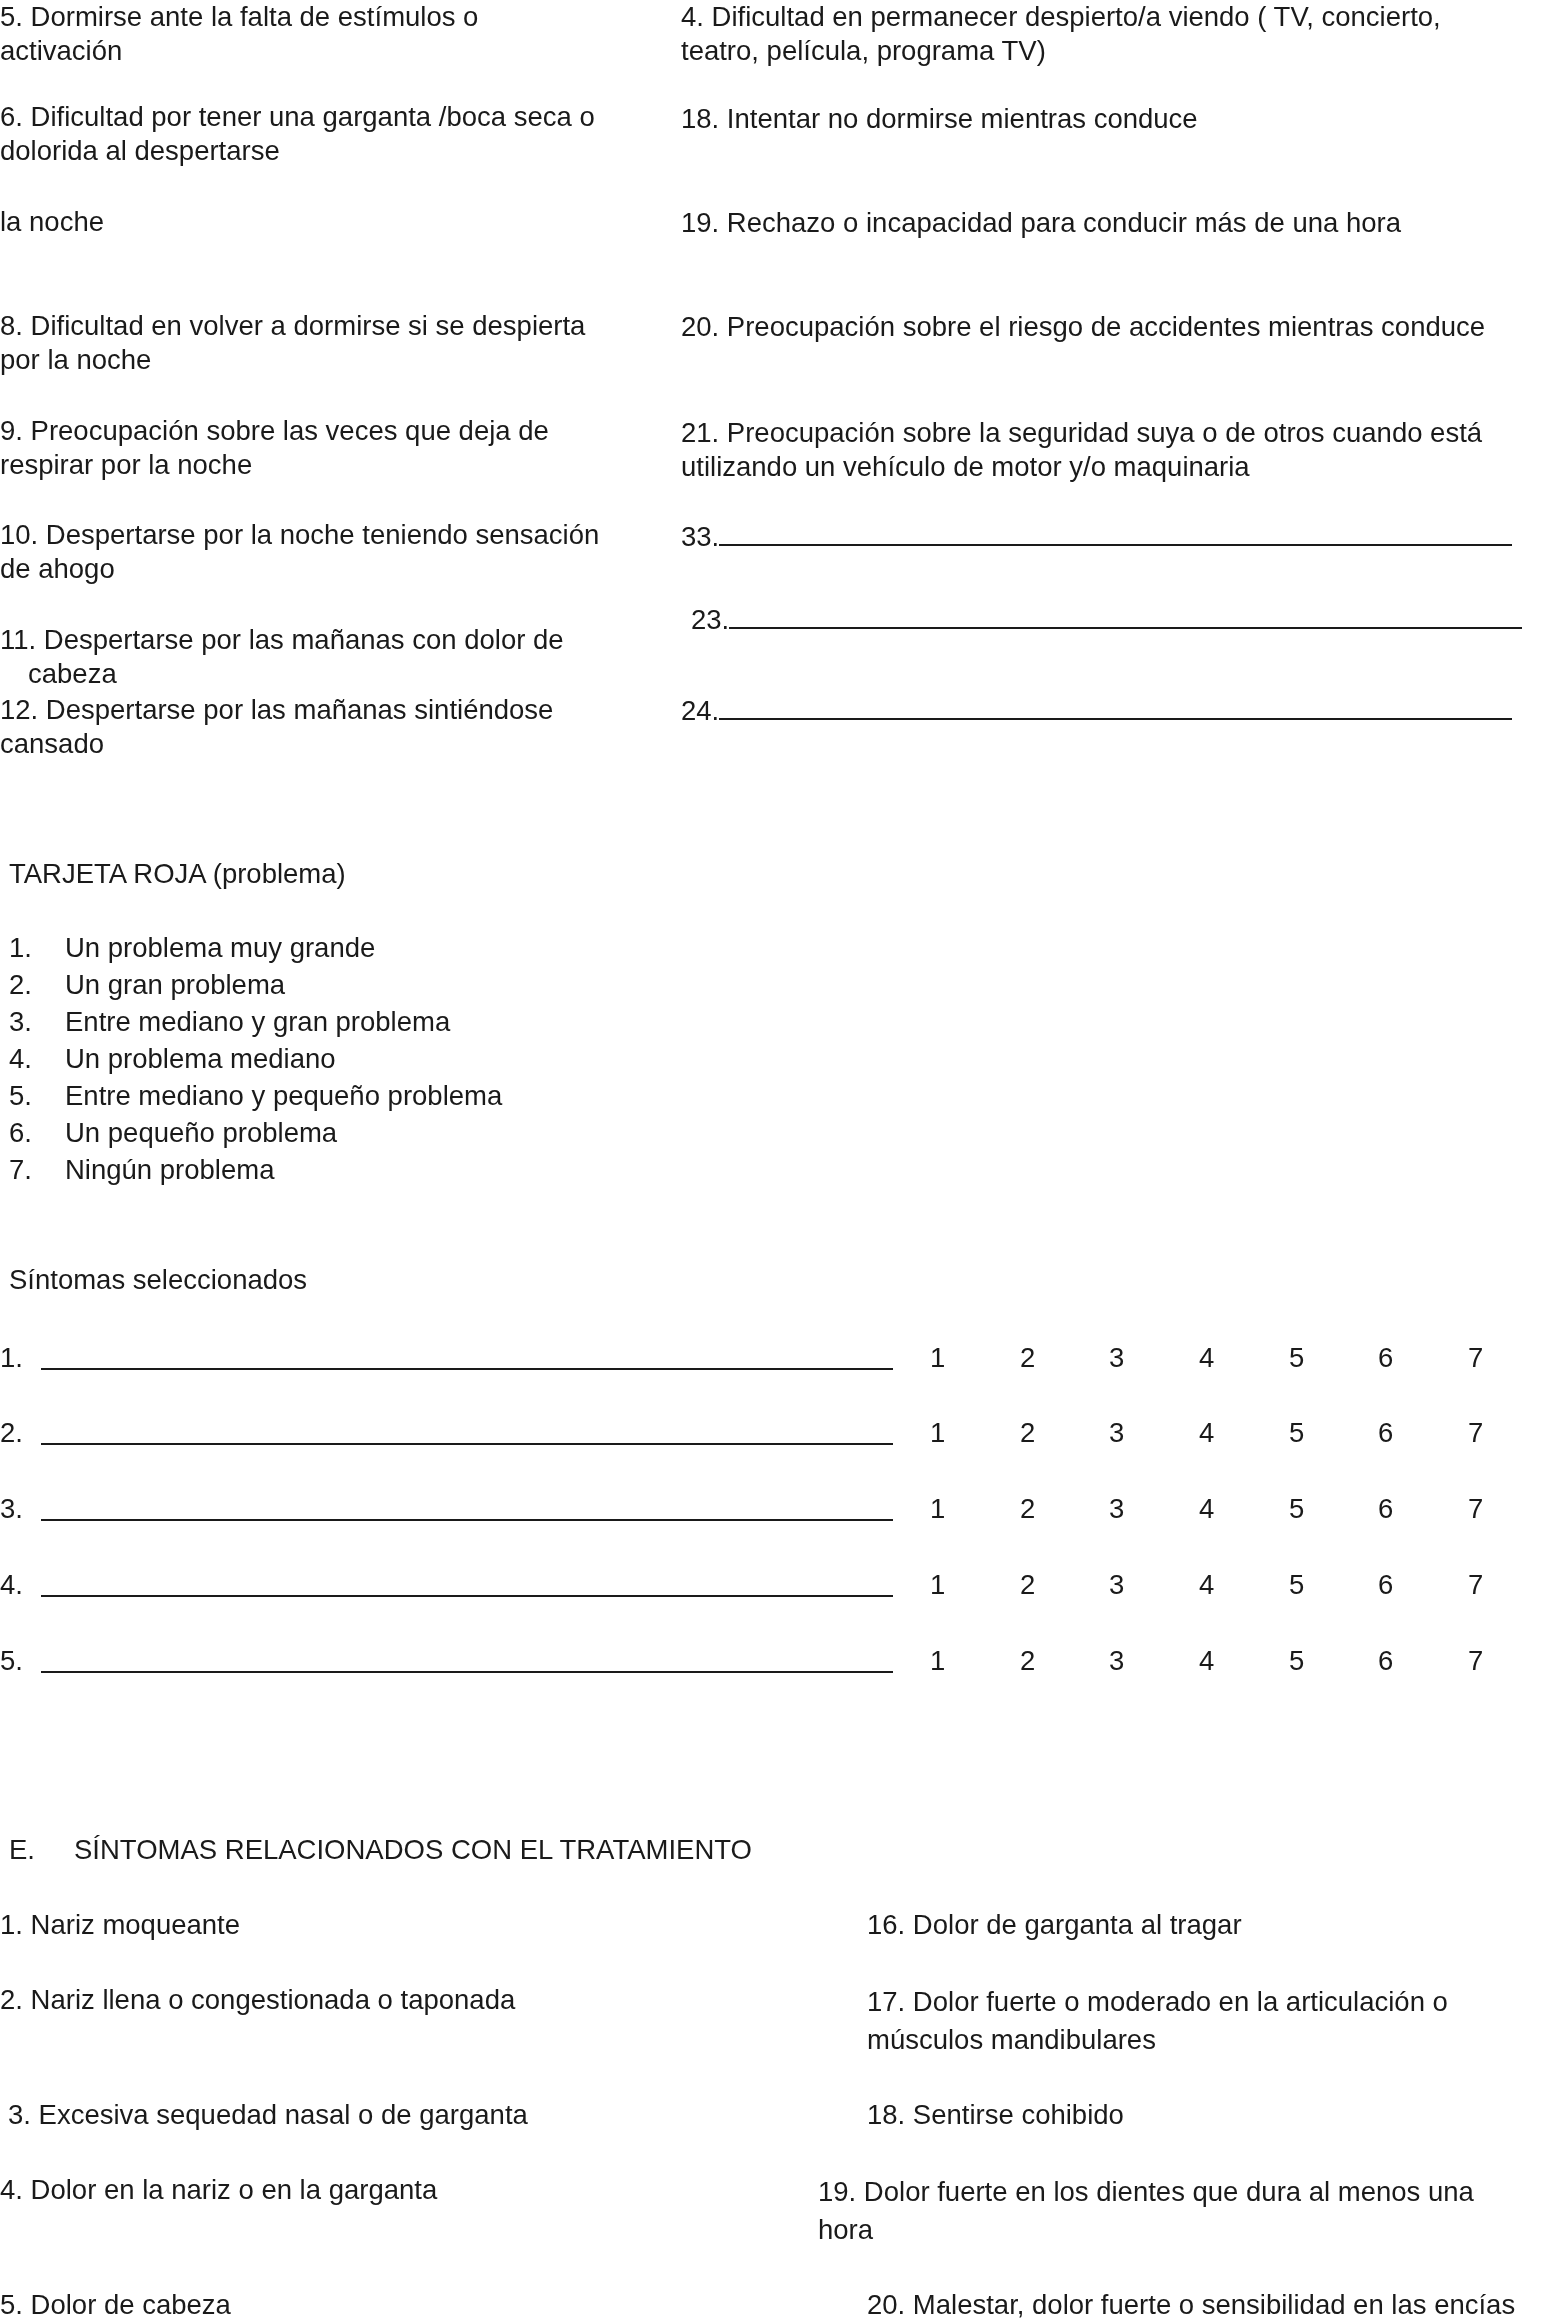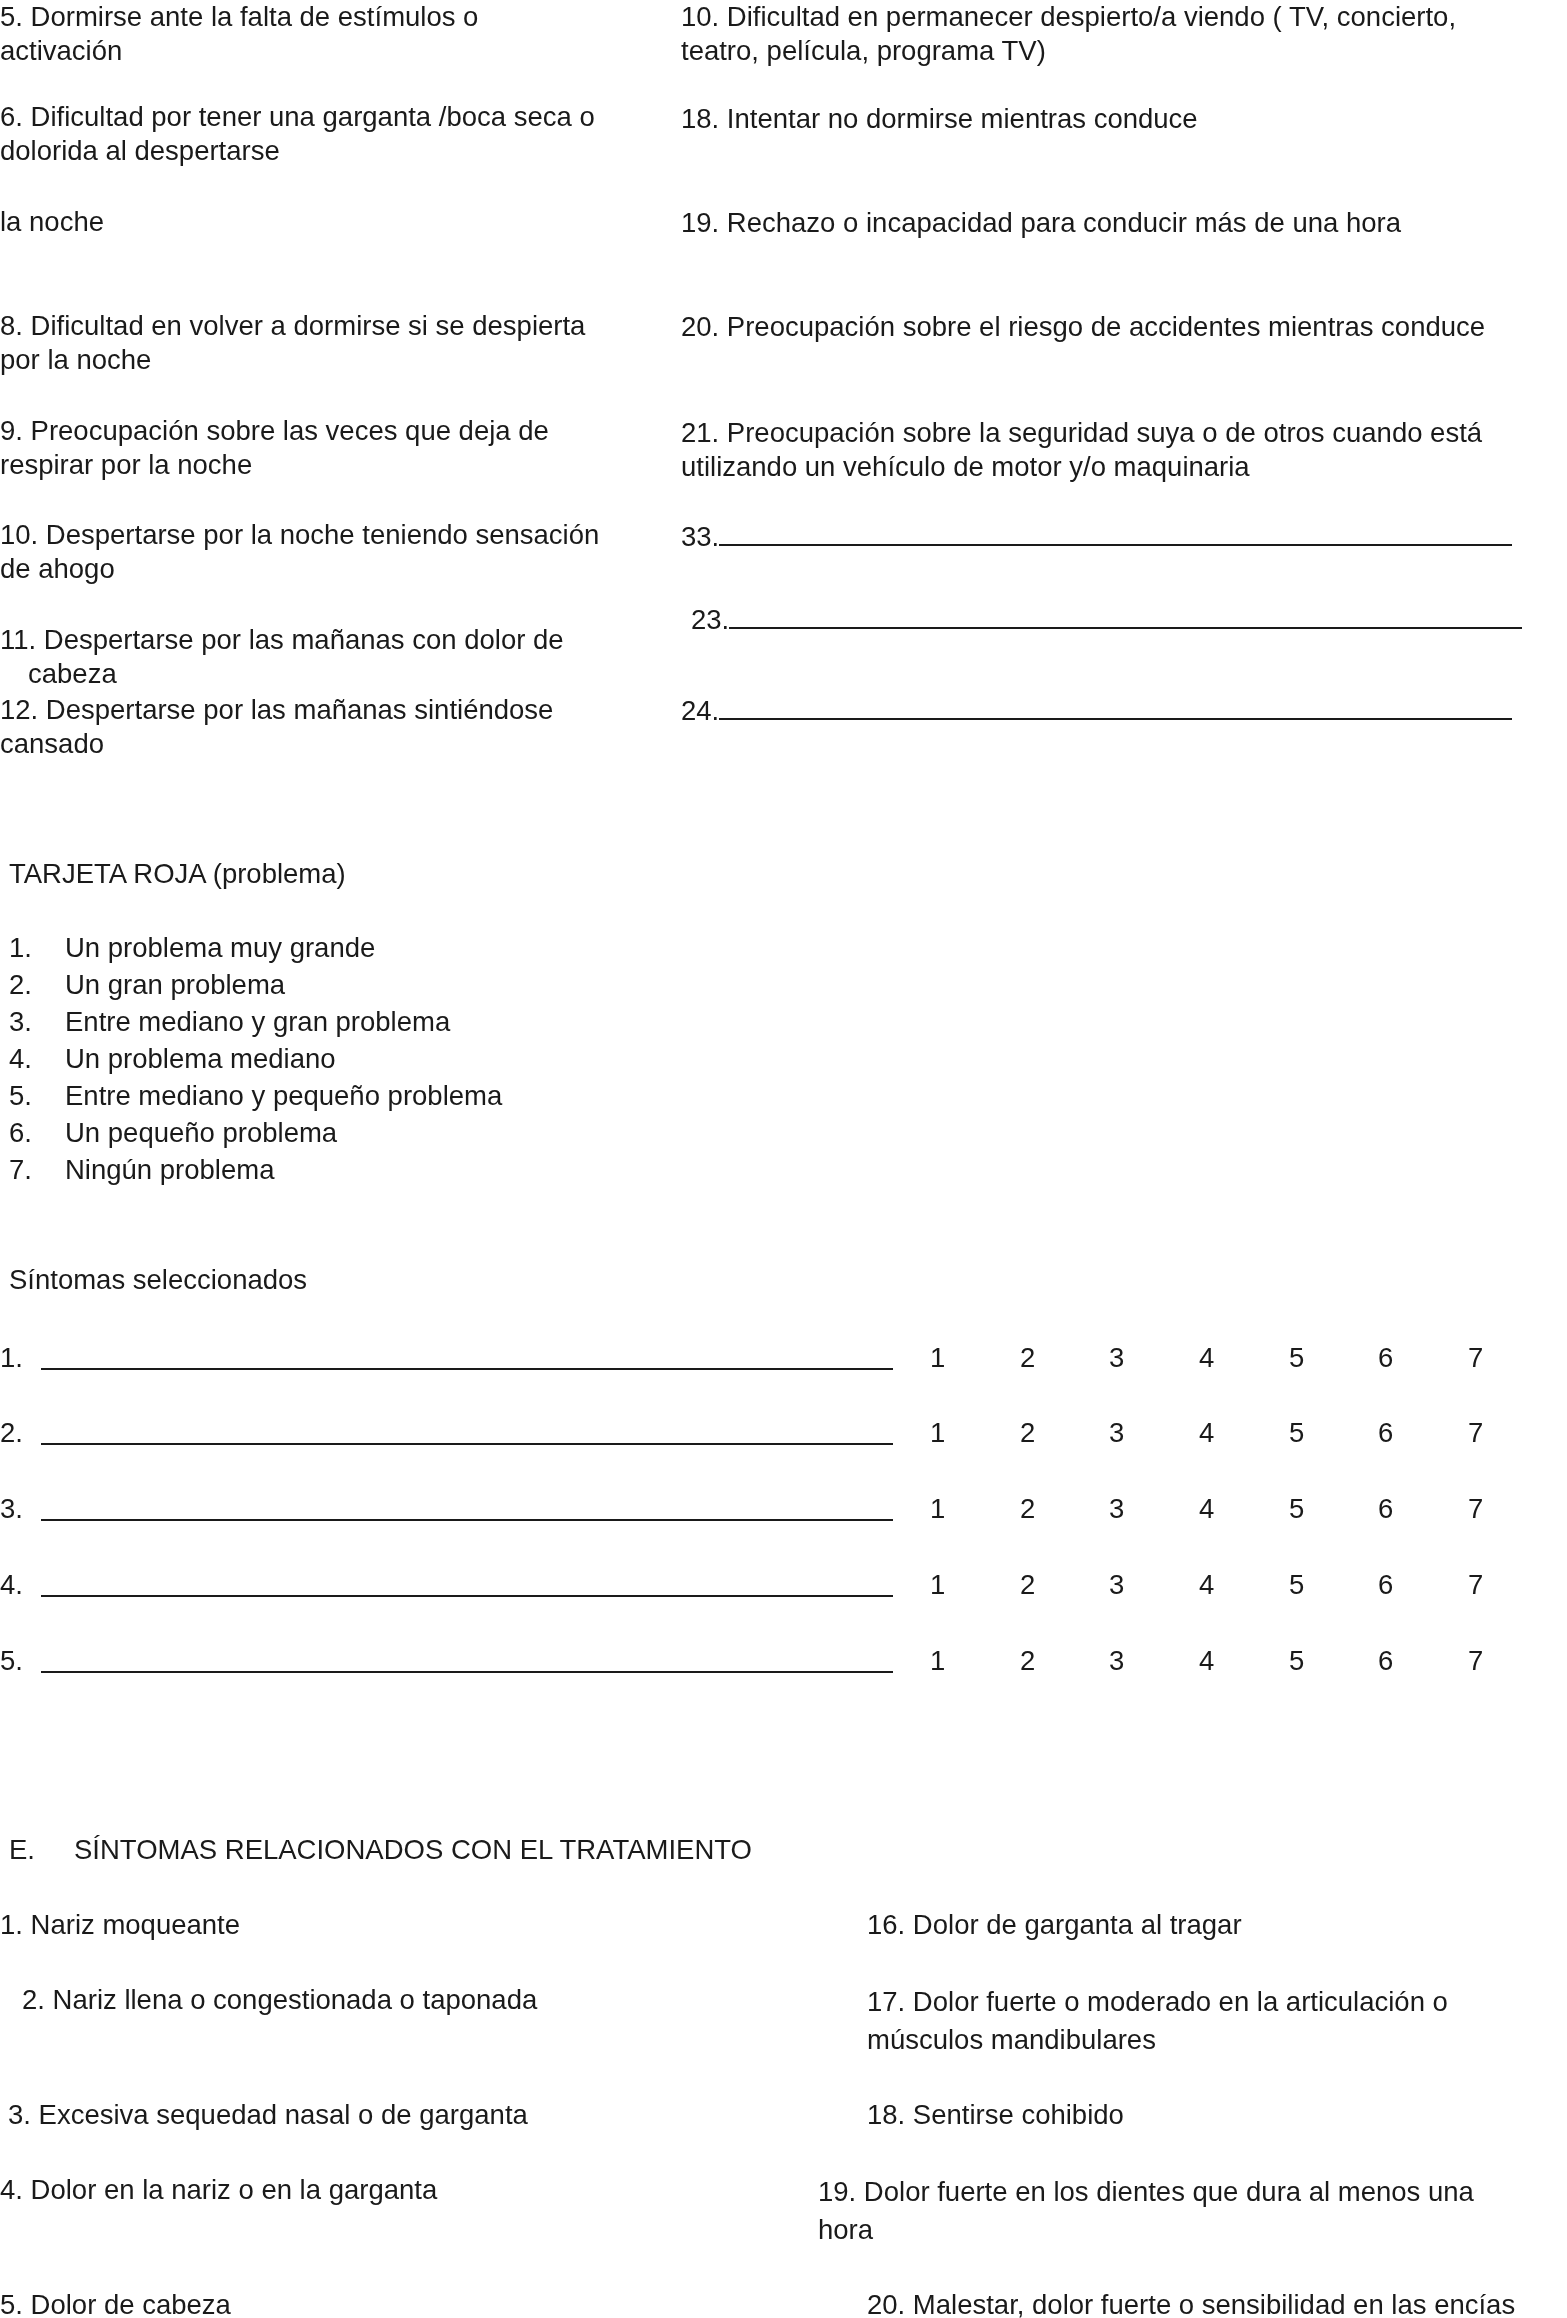--- a/index.html
+++ b/index.html
@@ -39,21 +39,21 @@
 <div class="t" style="left:0;top:623px;">
   <div>11.  Despertarse por las mañanas con dolor de</div>
   <div style="padding-left:28px;">cabeza</div>
 </div>
 <div class="t" style="left:0;top:693px;">
   <div>12. Despertarse por las mañanas sintiéndose</div>
   <div>cansado</div>
 </div>
 
 <div class="t" style="left:681px;top:0;">
-  <div>10. Dificultad en permanecer despierto/a viendo ( TV, concierto,</div>
+  <div>4. Dificultad en permanecer despierto/a viendo ( TV, concierto,</div>
   <div>teatro,  película,  programa  TV)</div>
 </div>
 <div class="t" style="left:681px;top:102px;">
   <div>18. Intentar no dormirse mientras conduce</div>
 </div>
 <div class="t" style="left:681px;top:206px;">
   <div>19. Rechazo o incapacidad para conducir más de una hora</div>
 </div>
 <div class="t" style="left:681px;top:310px;">
   <div>20. Preocupación sobre el riesgo de accidentes mientras conduce</div>
@@ -156,21 +156,21 @@
   </div>
 </div>
 
 <div class="t" style="left:9px;top:1833px;">
   <span style="display:inline-block;width:65px;">E.</span><span>SÍNTOMAS RELACIONADOS CON EL TRATAMIENTO</span>
 </div>
 
 <div class="t" style="left:0;top:1908px;">
   <div>1. Nariz moqueante</div>
 </div>
-<div class="t" style="left:0;top:1983px;padding-left:22px;">
+<div class="t" style="left:0;top:1983px;">
   <div>2. Nariz llena o congestionada o taponada</div>
 </div>
 <div class="t" style="left:0;top:2098px;margin-left:8px;">
   <div>3. Excesiva sequedad nasal o de garganta</div>
 </div>
 <div class="t" style="left:0;top:2173px;">
   <div>4. Dolor en la nariz o en la garganta</div>
 </div>
 <div class="t" style="left:0;top:2288px;">
   <div>5. Dolor de cabeza</div>

